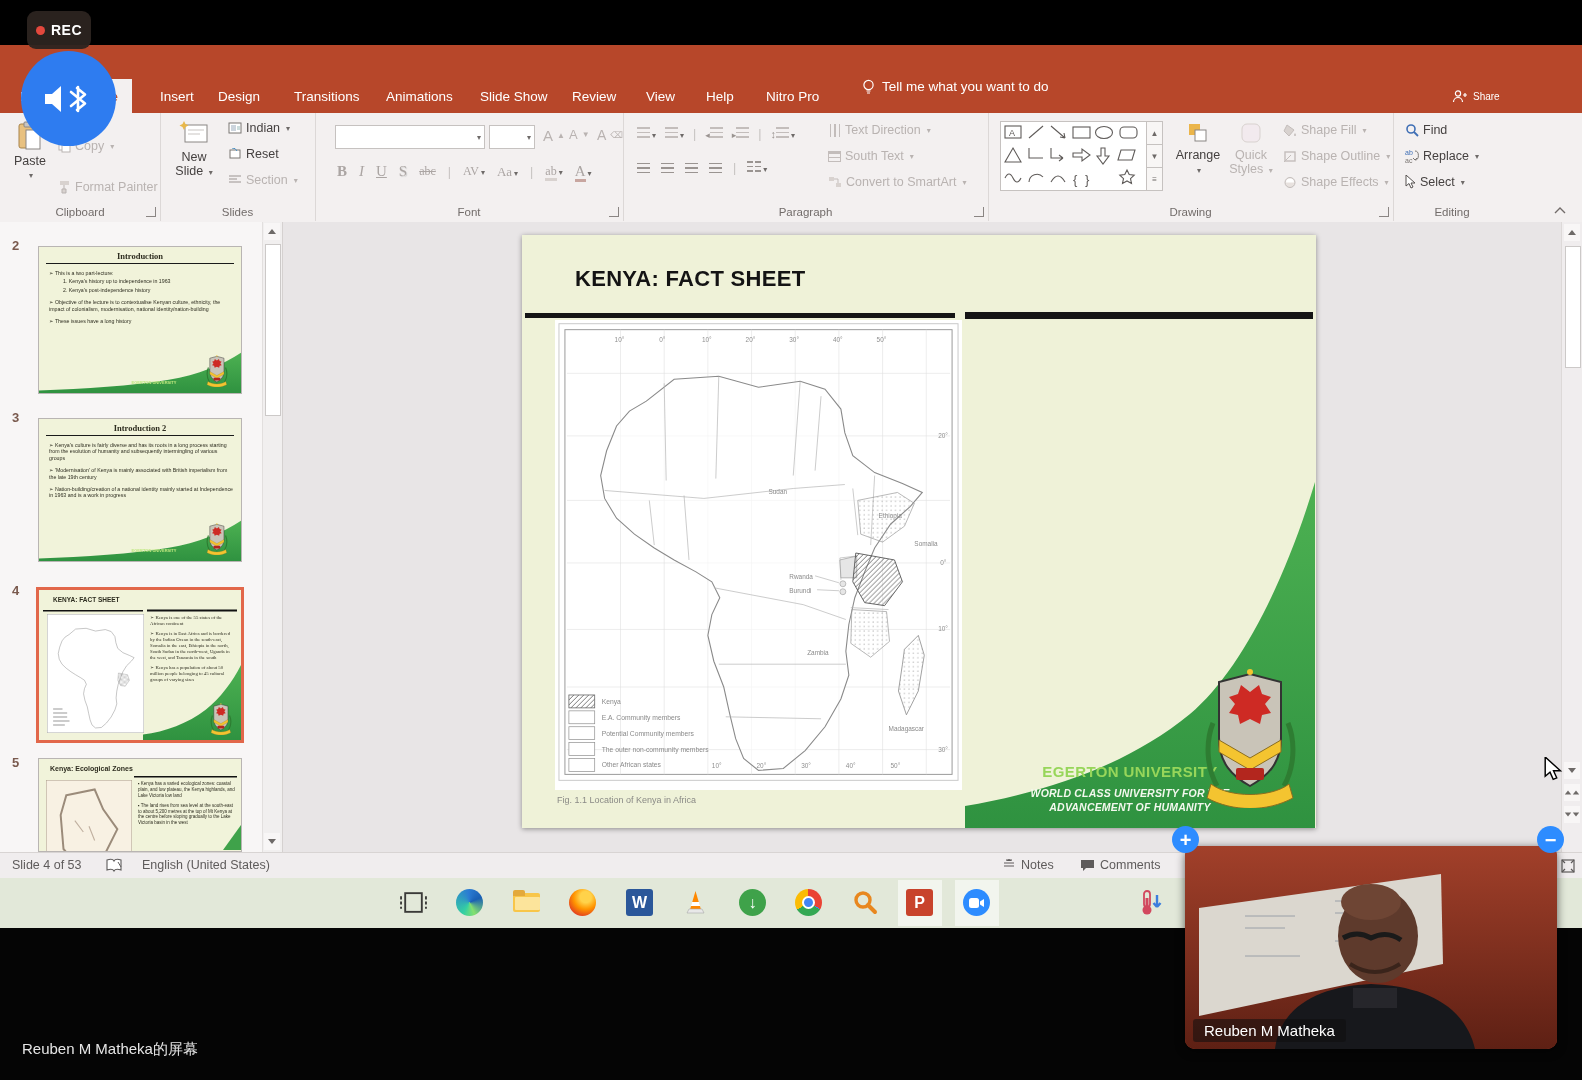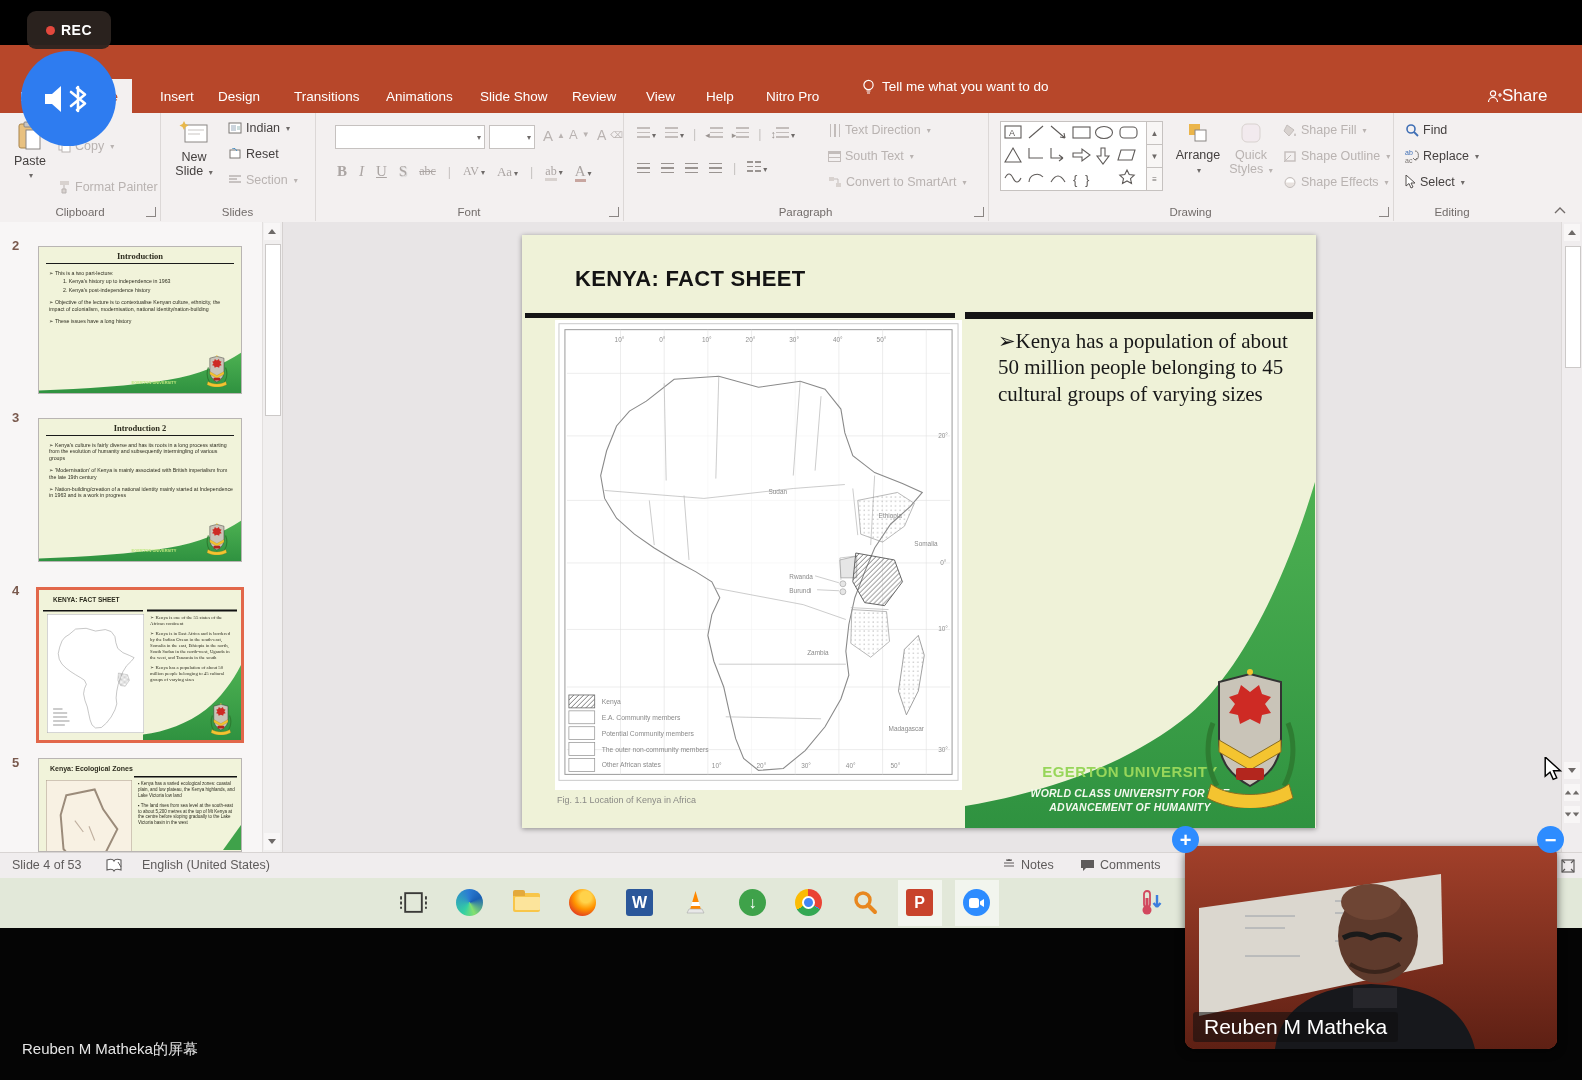--- a/index.html
+++ b/index.html
@@ -1,48 +1,48 @@
 <!DOCTYPE html>
 <html><head>
 <meta charset="utf-8">
 <style>
   html,body{margin:0;padding:0;background:#000}
   .screen{position:relative;width:1582px;height:1080px;background:#000;overflow:hidden;
           font-family:"Liberation Sans",sans-serif;-webkit-font-smoothing:antialiased}
   
-  .rec-pill{position:absolute;left:27px;top:11px;width:84px;height:38px;background:rgba(44,36,32,.95);
+  .rec-pill{position:absolute;left:27px;top:11px;width:64px;height:38px;background:rgba(44,36,32,.95);
             border-radius:9px;display:flex;align-items:center;justify-content:center;gap:6px;z-index:60}
   .rec-dot{width:9px;height:9px;border-radius:50%;background:#E3483D}
   .rec-txt{color:#fff;font-size:14px;font-weight:700;letter-spacing:.5px}
   .audio-circle{position:absolute;left:21px;top:51px;width:95px;height:95px;border-radius:50%;
                 background:#2E7CF0;z-index:55;display:flex;align-items:center;justify-content:center}
   .webcam{position:absolute;left:1185px;top:846px;width:372px;height:203px;border-radius:10px;
           overflow:hidden;z-index:45;background:#7E2D1C;box-shadow:0 2px 10px rgba(0,0,0,.6)}
   .cam-name{position:absolute;left:8px;bottom:7px;background:rgba(15,15,15,.55);color:#fff;
-            font-size:21px;padding:3px 11px;border-radius:3px;z-index:5}
+            font-size:15px;padding:3px 11px;border-radius:3px;z-index:5}
   .zoom-btn{position:absolute;width:27px;height:27px;border-radius:50%;background:#2D8CFF;color:#fff;
             font-size:20px;font-weight:700;display:flex;align-items:center;justify-content:center;
             z-index:58;line-height:1}
   .bottom-black{position:absolute;left:0;top:928px;width:1582px;height:152px;background:#050505;z-index:5}
   .screen-label{position:absolute;left:22px;top:1040px;color:#E6E6E6;font-size:15px;z-index:8}
   .cursor{position:absolute;left:1543px;top:757px;z-index:70}
   
   .titlebar{position:absolute;left:0;top:45px;width:1582px;height:34px;background:#B7472A}
   .tabrow{position:absolute;left:0;top:79px;width:1582px;height:34px;background:#B7472A}
   .ribbon{position:absolute;left:0;top:113px;width:1582px;height:109px;background:#F3F0F0;
           border-bottom:1px solid #D8D4D3}
   .qat{position:absolute;top:51px;display:flex;gap:14px;align-items:center;left:22px}
   .title-center{position:absolute;top:52px;left:50%;transform:translateX(-50%);color:#fff;font-size:13.5px;white-space:nowrap}
   .signin{position:absolute;left:1283px;top:47px;background:#fff;color:#B7472A;font-size:13px;
           padding:5px 13px;border-radius:1px}
   .winbtn{position:absolute;top:49px;color:#fff}
   .tab{position:absolute;top:0;height:34px;display:flex;align-items:center;color:#fff;font-size:13.5px;padding:0 6px}
   .tab.active{background:#F3F0F0;color:#B7472A}
   .tellme{position:absolute;left:862px;top:0;height:34px;display:flex;gap:7px;color:#fff;font-size:13.5px}
-  .share{position:absolute;left:1487px;top:0;height:34px;display:flex;align-items:center;color:#fff;font-size:17px}
+  .share{position:absolute;left:1452px;top:0;height:34px;display:flex;align-items:center;gap:6px;color:#fff;font-size:10px}
   .rgroup{position:absolute;top:0;height:108px;border-right:1px solid #DCD8D7}
   .rlabel{position:absolute;bottom:3px;left:0;right:0;text-align:center;font-size:11.5px;color:#726C6A}
   .bigbtn{position:absolute;display:flex;flex-direction:column;align-items:center;font-size:12.5px;color:#454140;gap:3px;text-align:center;line-height:1.15}
   .smbtn{position:absolute;display:flex;align-items:center;gap:4px;font-size:12.5px;color:#454140;white-space:nowrap}
   .gray, .gray *{color:#B9B3B1 !important}
   .dd{font-size:8px;color:#6e6a68;margin-left:2px}
   .combo{position:absolute;background:#fff;border:1px solid #C6C2C0;height:22px;display:flex;align-items:center;justify-content:flex-end}
   .combo .dd{margin-right:3px}
   .fontletter{font-size:15px;color:#ABA5A3;font-family:"Liberation Serif",serif}
   .il{display:inline-block;width:13px;height:11px;background:repeating-linear-gradient(#9a9491 0 1.5px,transparent 1.5px 4.5px)}
@@ -619,21 +619,20 @@
           </g>
         </svg>
       </div>
       <div class="map-caption">Fig. 1.1  Location of Kenya in Africa</div>
 
       <svg class="swoosh-main" viewBox="0 0 350 506" preserveAspectRatio="none">
         <use href="#p-swoosh" fill="url(#gr-green)"></use>
       </svg>
 
       <div class="bullets">
-        <p><span>➢</span><span>Kenya has a population of about 50 million people belonging to 45 cultural groups of varying sizes</span></p>
       </div>
 
       <div class="uni">EGERTON UNIVERSITY</div>
       <div class="motto" style="top:552px">WORLD CLASS UNIVERSITY FOR THE</div>
       <div class="motto" style="top:566px">ADVANCEMENT OF HUMANITY</div>
       <svg class="logo-main" viewBox="0 0 95 140">
           <use href="#g-logo"></use>
         </svg>
     </div>
 

